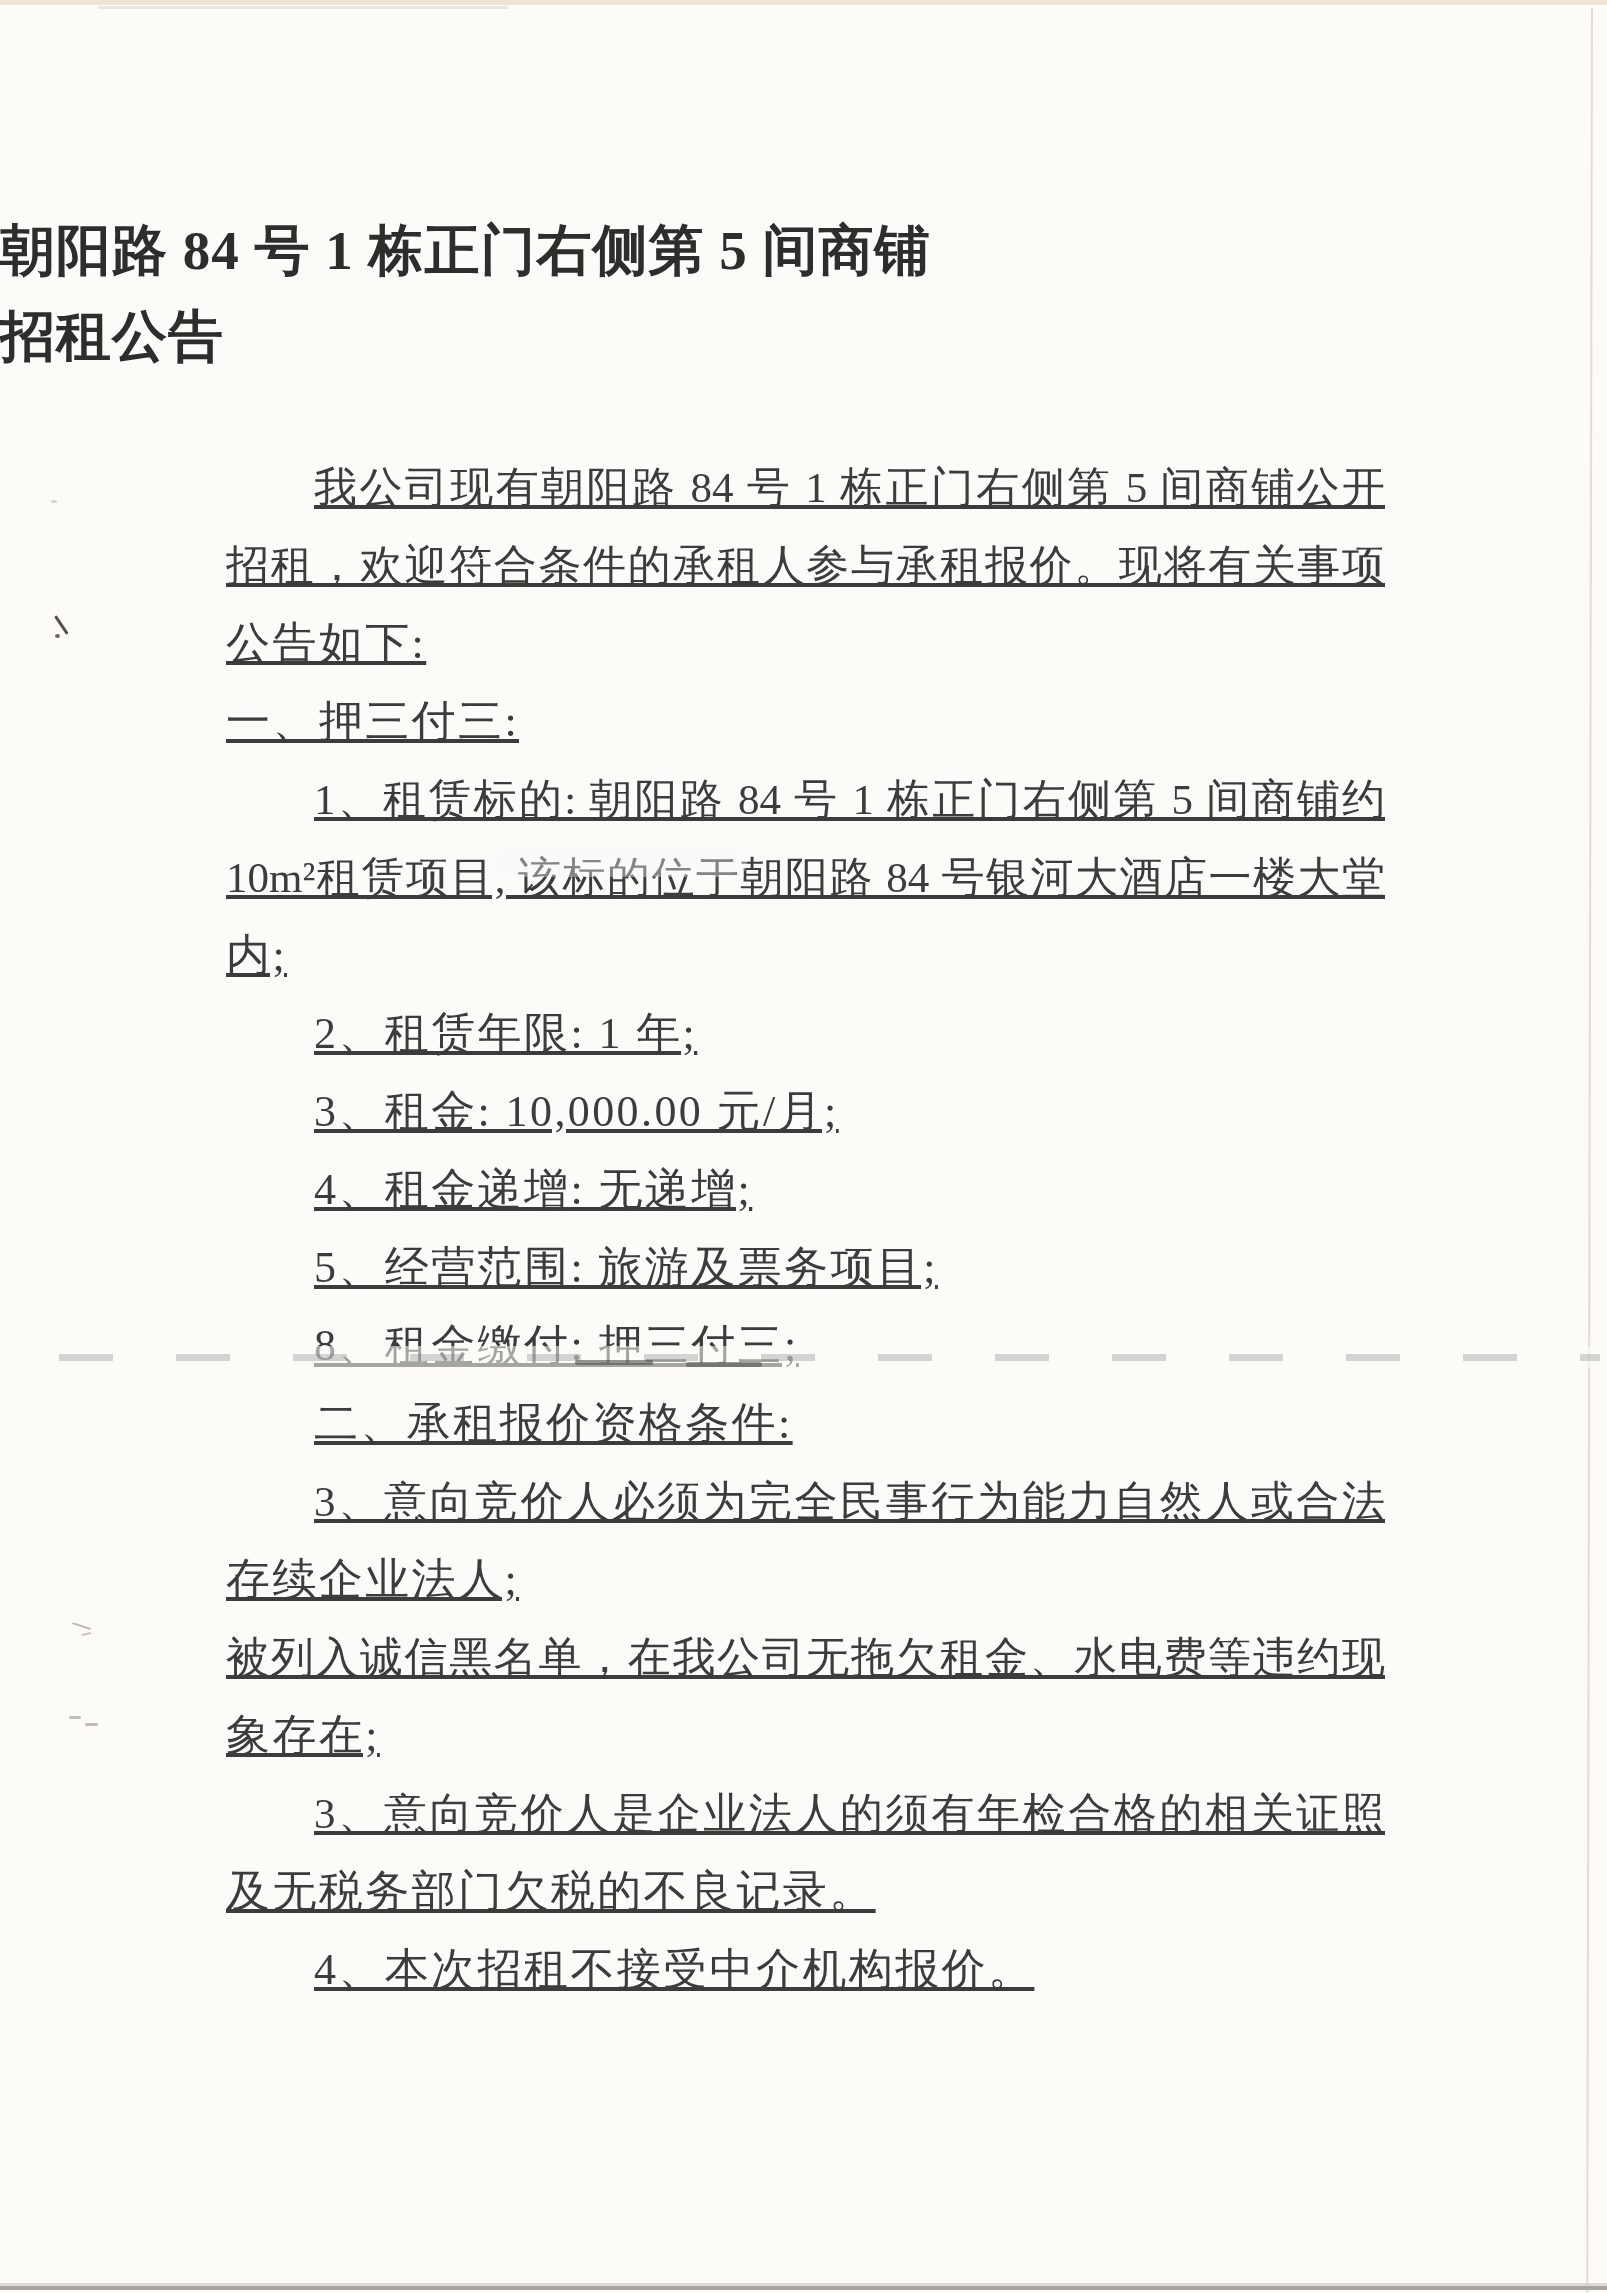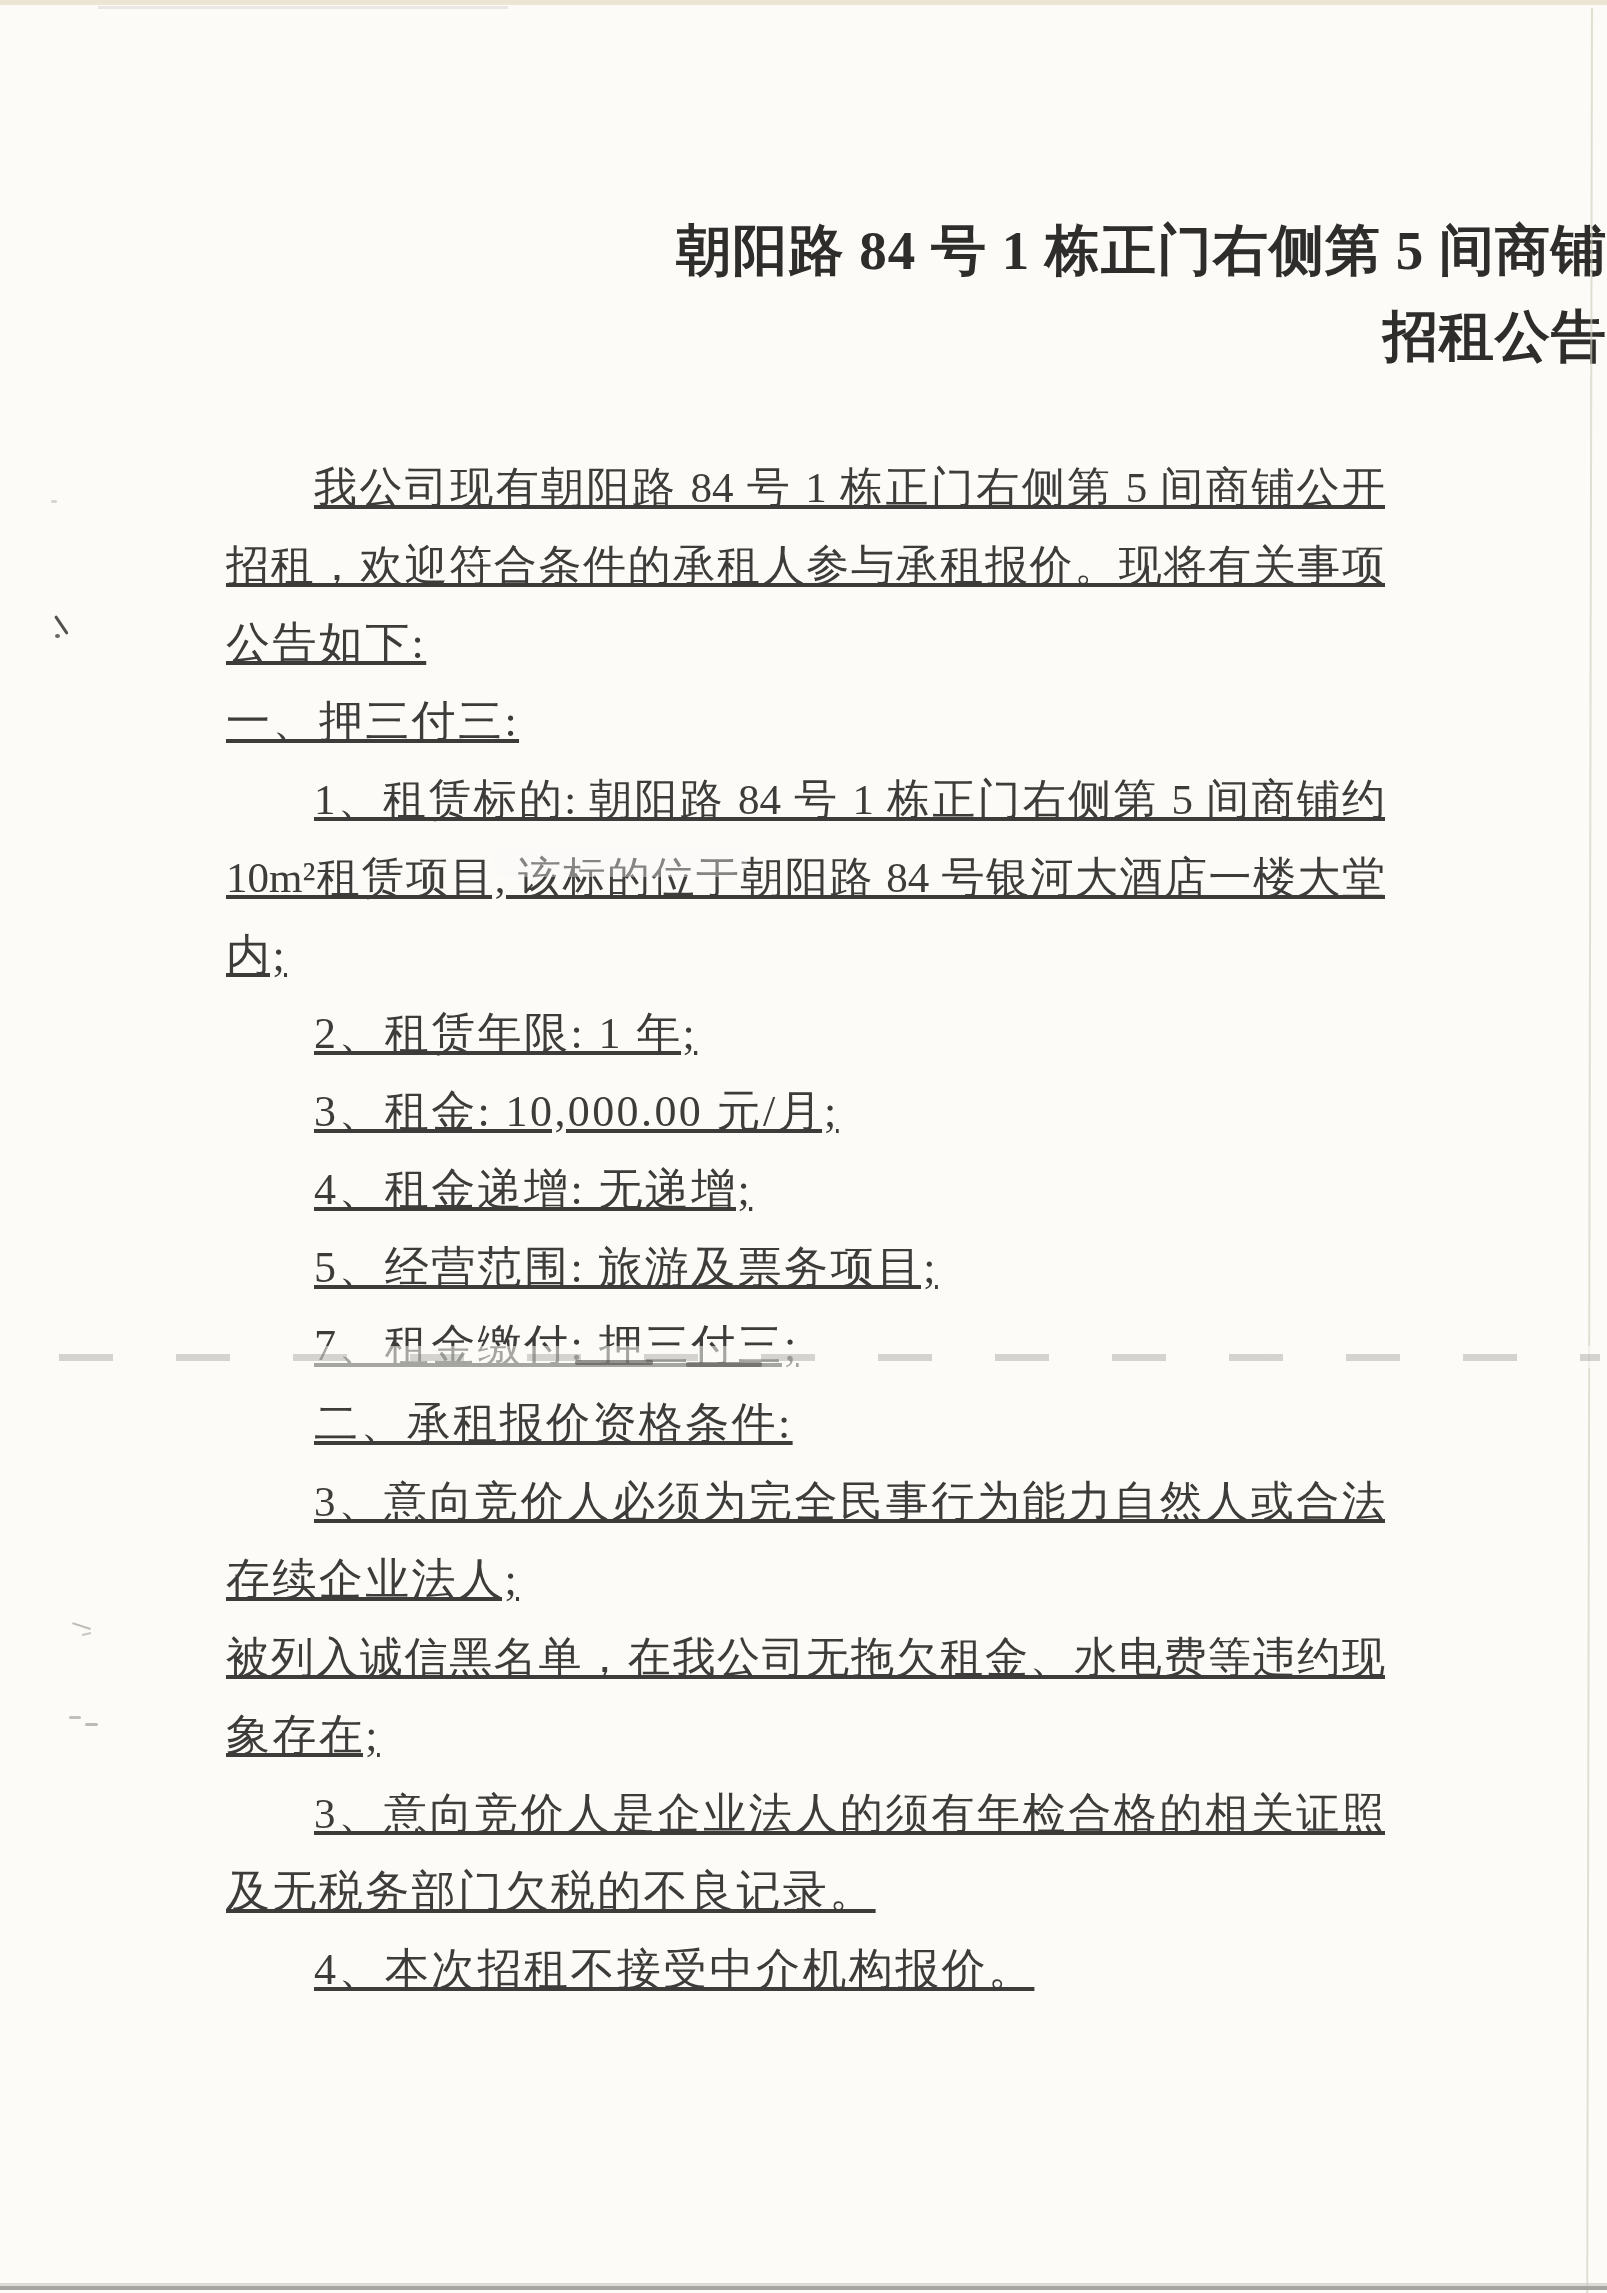--- a/index.html
+++ b/index.html
@@ -7,21 +7,21 @@
     width:1607px;height:2294px;
     background:#fcfbf8;
     overflow:hidden;
     font-family:"Liberation Serif","DejaVu Serif",serif;
   }
   .page{position:absolute;left:0;top:0;width:1607px;height:2294px;}
 
   
   .title{
     position:absolute;top:208px;left:0;width:1607px;
-    text-align:right;font-weight:700;font-size:55px;color:#2e2d2c;
+    text-align:left;font-weight:700;font-size:55px;color:#2e2d2c;
   }
   .title .tl{height:86px;line-height:86px;letter-spacing:1px;}
 
   
   .bodytext{
     position:absolute;top:449px;left:226px;width:1159px;
     font-size:44px;color:#3d3c3a;text-decoration:underline;
   }
   .line{height:78px;line-height:78px;letter-spacing:2.4px;white-space:nowrap;}
   .line.j{white-space:normal;text-align:justify;text-align-last:justify;letter-spacing:0;font-size:43px;}
@@ -70,21 +70,21 @@
     <div class="line j">招租，欢迎符合条件的承租人参与承租报价。现将有关事项</div>
     <div class="line">公告如下:</div>
     <div class="line">一、押三付三:</div>
     <div class="line i j">1、租赁标的: 朝阳路 84 号 1 栋正门右侧第 5 间商铺约</div>
     <div class="line j">10m²租赁项目, 该标的位于朝阳路 84 号银河大酒店一楼大堂</div>
     <div class="line">内;</div>
     <div class="line i">2、租赁年限: 1 年;</div>
     <div class="line i">3、租金: 10,000.00 元/月;</div>
     <div class="line i">4、租金递增: 无递增;</div>
     <div class="line i">5、经营范围: 旅游及票务项目;</div>
-    <div class="line i">7、租金缴付: 押三付三;</div>
+    <div class="line i">8、租金缴付: 押三付三;</div>
     <div class="line i">二、承租报价资格条件:</div>
     <div class="line i j">3、意向竞价人必须为完全民事行为能力自然人或合法</div>
     <div class="line">存续企业法人;</div>
     <div class="line j">被列入诚信黑名单，在我公司无拖欠租金、水电费等违约现</div>
     <div class="line">象存在;</div>
     <div class="line i j">3、意向竞价人是企业法人的须有年检合格的相关证照</div>
     <div class="line">及无税务部门欠税的不良记录。</div>
     <div class="line i">4、本次招租不接受中介机构报价。</div>
   </div>
 

